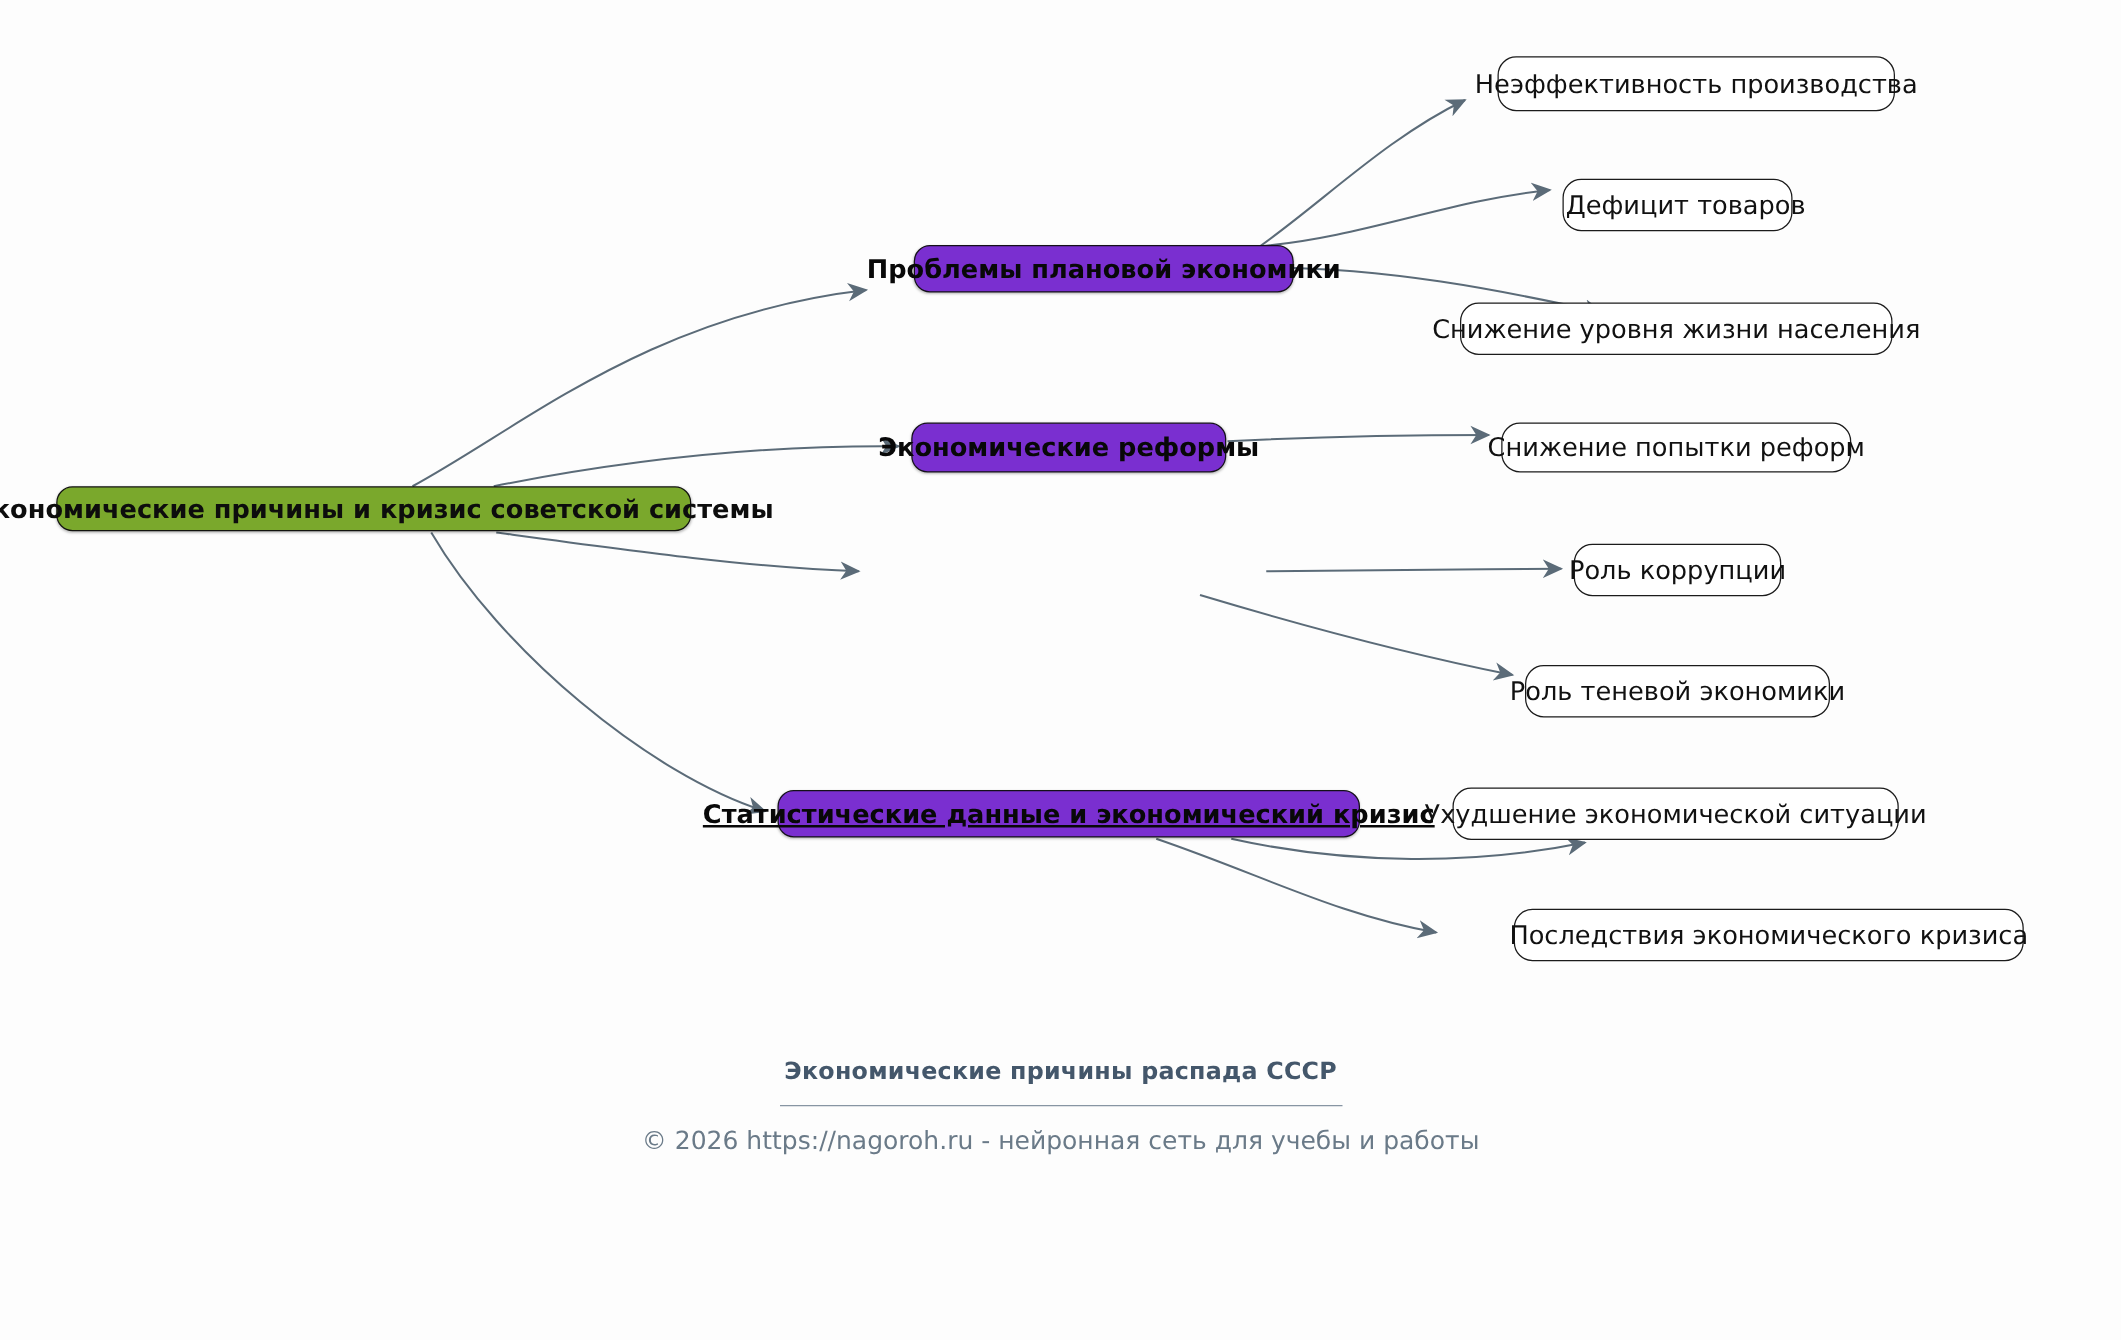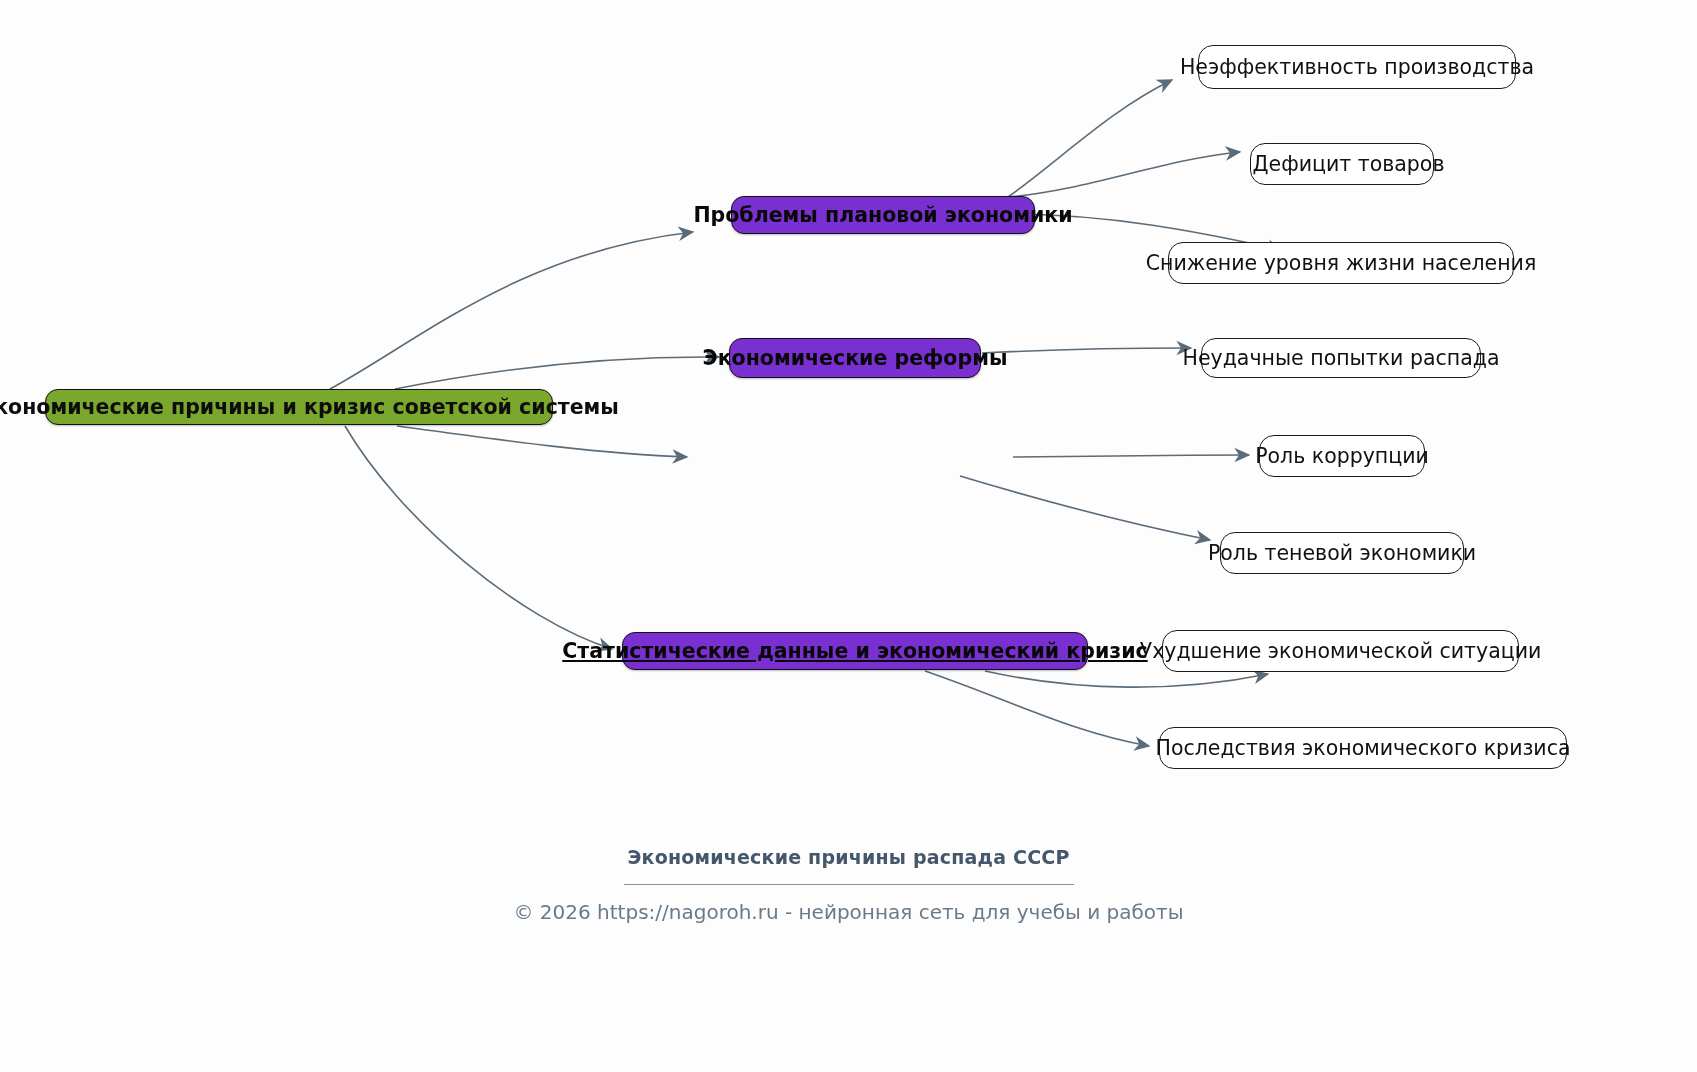--- a/index.html
+++ b/index.html
@@ -145,37 +145,37 @@
     <span>Дефицит товаров</span>
   </div>
   <div class="node node-leaf" style="left:1168px; top:242px; width:346px; height:42px;">
     <span>Снижение уровня жизни населения</span>
   </div>
 
   <div class="node node-branch" style="left:729px; top:338px; width:252px; height:40px;">
     <span>Экономические реформы</span>
   </div>
   <div class="node node-leaf" style="left:1201px; top:338px; width:280px; height:40px;">
-    <span>Неудачные попытки распада</span>
+    <span>Снижение попытки реформ</span>
   </div>
 
   <div class="node node-leaf" style="left:1259px; top:435px; width:166px; height:42px;">
     <span>Роль коррупции</span>
   </div>
   <div class="node node-leaf" style="left:1220px; top:532px; width:244px; height:42px;">
     <span>Роль теневой экономики</span>
   </div>
 
   <div class="node node-branch" style="left:622px; top:632px; width:466px; height:38px;text-decoration:underline;">
     <span>Статистические данные и экономический кризис</span>
   </div>
   <div class="node node-leaf" style="left:1162px; top:630px; width:357px; height:42px;">
     <span>Ухудшение экономической ситуации</span>
   </div>
-  <div class="node node-leaf" style="left:1159px; top:727px; width:408px; height:42px;">
+  <div class="node node-leaf" style="left:1211px; top:727px; width:408px; height:42px;">
     <span>Последствия экономического кризиса</span>
   </div>
 
   <div class="footer-wrap" style="top:846px;">
     <div class="footer-title">Экономические причины распада СССР</div>
     <div class="footer-rule"></div>
   </div>
   <div class="footer-wrap" style="top:900px;">
     <div class="footer-credit">© 2026 https://nagoroh.ru - нейронная сеть для учебы и работы</div>
   </div>

